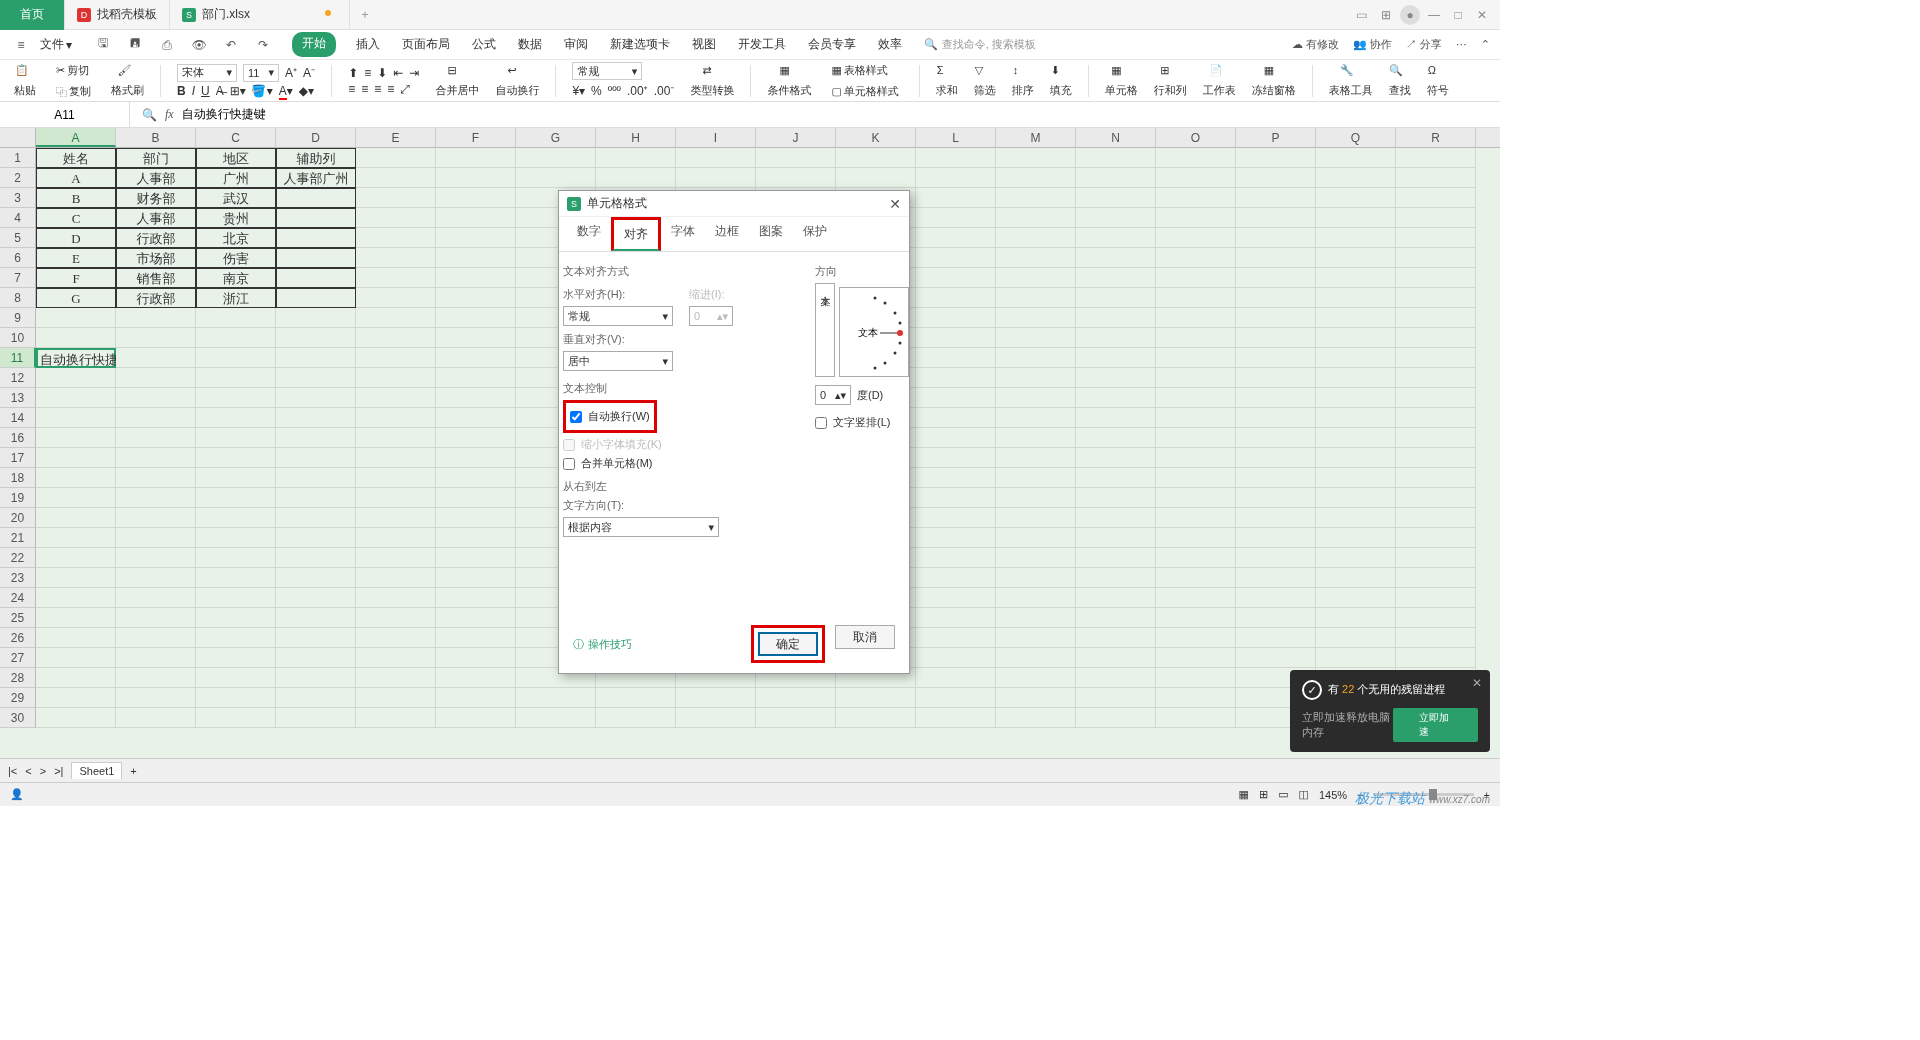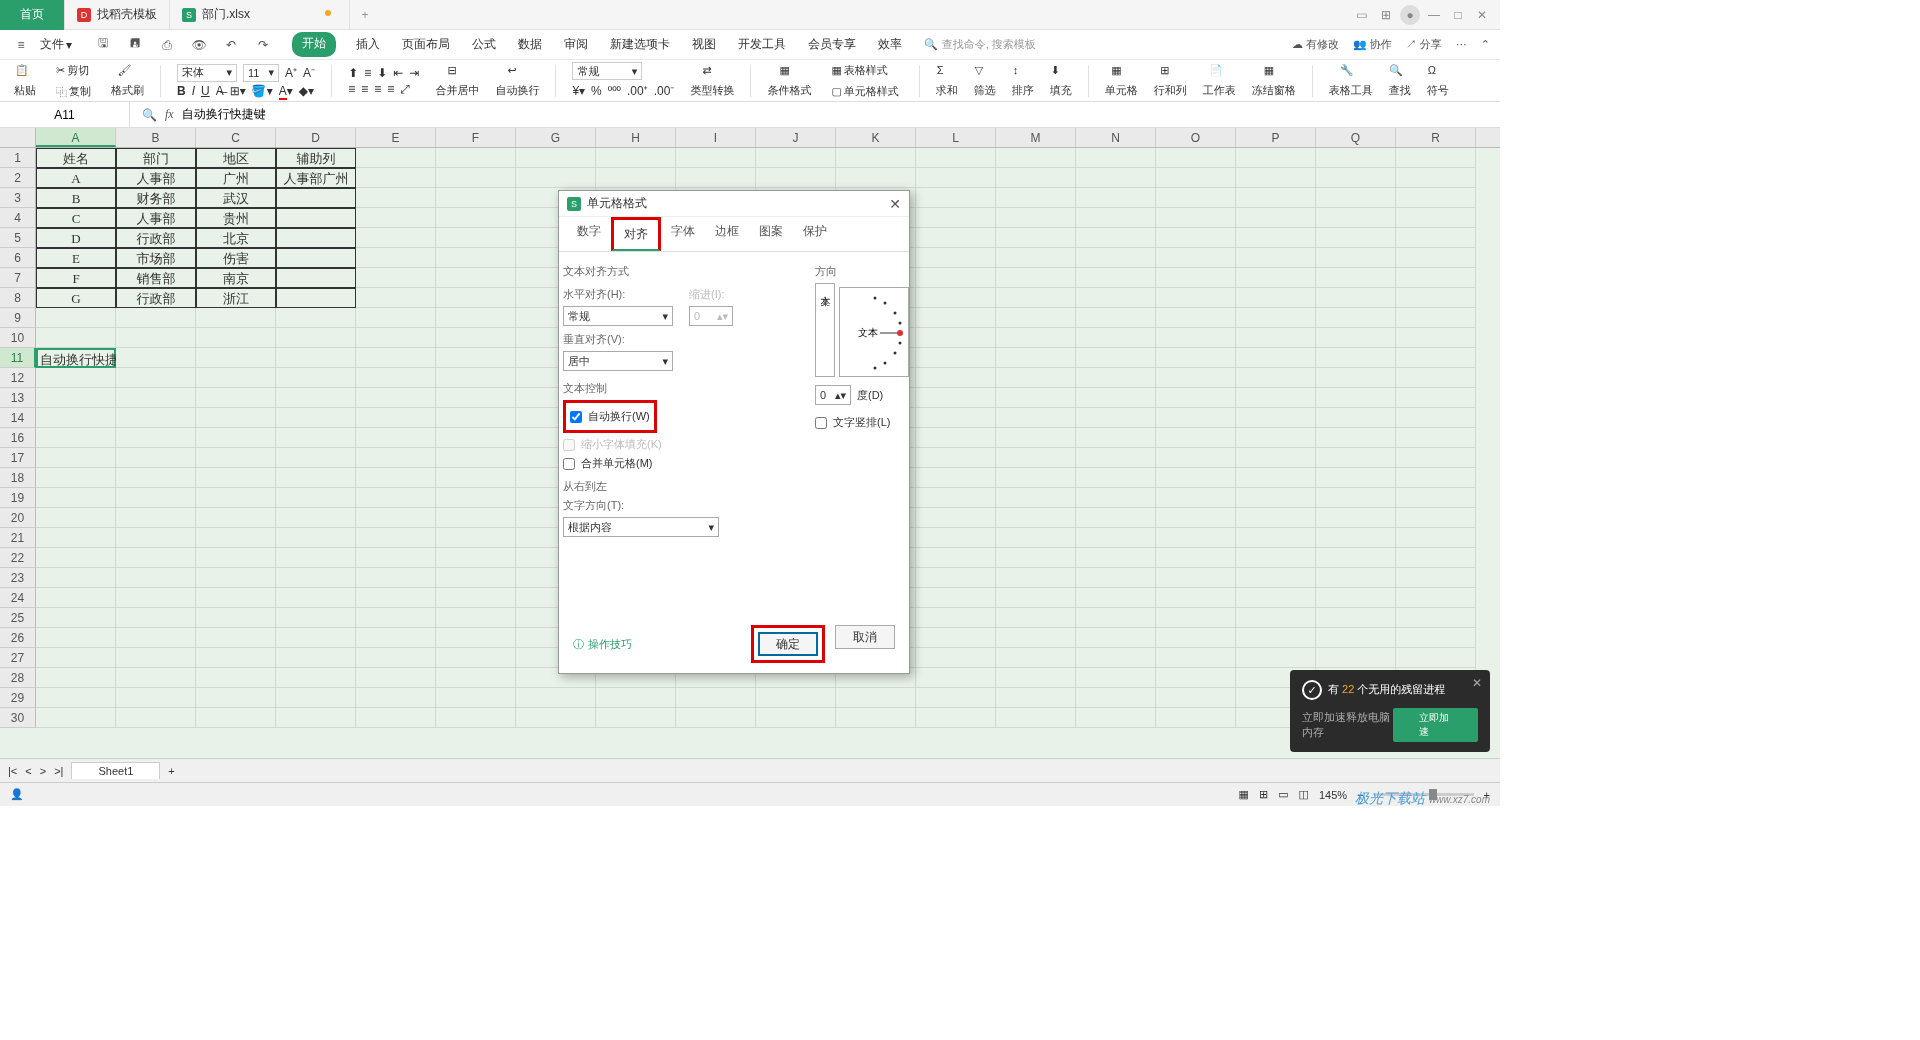--- a/index.html
+++ b/index.html
@@ -43,21 +43,21 @@
 .ch.sel { background: #d0e8d0; color: #2a7e4b; border-bottom: 2px solid #2a9e6b; }
 .rows { }
 .row { display: flex; height: 20px; }
 .rh { width: 36px; border-right: 1px solid #bbb; border-bottom: 1px solid #ccc; text-align: center; font-size: 12px; line-height: 20px; background: #eaeaea; color: #555; }
 .rh.sel { background: #d0e8d0; color: #2a7e4b; border-right: 2px solid #2a9e6b; }
 .cell { width: 80px; border-right: 1px solid #d0d8d0; border-bottom: 1px solid #d0d8d0; text-align: center; font-size: 13px; line-height: 20px; background: #e8f2e8; overflow: hidden; }
 .cell.bordered { border: 1px solid #333; background: #e8f2e8; }
 .cell.header-cell { font-family: SimSun, serif; }
 .cell.active { border: 2px solid #2a9e6b; text-align: left; padding-left: 2px; overflow: visible; white-space: nowrap; }
 .sheet-tabs { height: 24px; display: flex; align-items: center; border-top: 1px solid #ccc; background: #f0f0f0; padding: 0 8px; gap: 8px; font-size: 11px; }
-.sheet-tab { padding: 2px 26px; background: #fff; border: 1px solid #ccc; border-bottom: none; }
+.sheet-tab { padding: 2px 7px; background: #fff; border: 1px solid #ccc; border-bottom: none; }
 .statusbar { height: 24px; display: flex; align-items: center; background: #f0f0f0; border-top: 1px solid #ccc; padding: 0 10px; gap: 12px; font-size: 11px; }
 .statusbar .right { margin-left: auto; display: flex; gap: 10px; align-items: center; }
 .zoom-slider { width: 100px; height: 3px; background: #ccc; position: relative; }
 .zoom-slider .thumb { position: absolute; top: -4px; left: 55%; width: 8px; height: 11px; background: #888; }
 
 .dialog { position: absolute; left: 558px; top: 190px; width: 352px; background: #fff; border: 1px solid #999; box-shadow: 3px 3px 10px rgba(0,0,0,0.3); z-index: 100; }
 .dlg-title { height: 26px; display: flex; align-items: center; padding: 0 8px; background: #fff; border-bottom: 1px solid #eee; gap: 6px; }
 .dlg-title .appico { width: 14px; height: 14px; background: #2a9e6b; border-radius: 2px; display: flex; align-items: center; justify-content: center; color: white; font-size: 9px; }
 .dlg-close { margin-left: auto; font-size: 14px; color: #555; cursor: pointer; }
 .dlg-tabs { display: flex; border-bottom: 1px solid #ddd; padding: 0 8px; }

